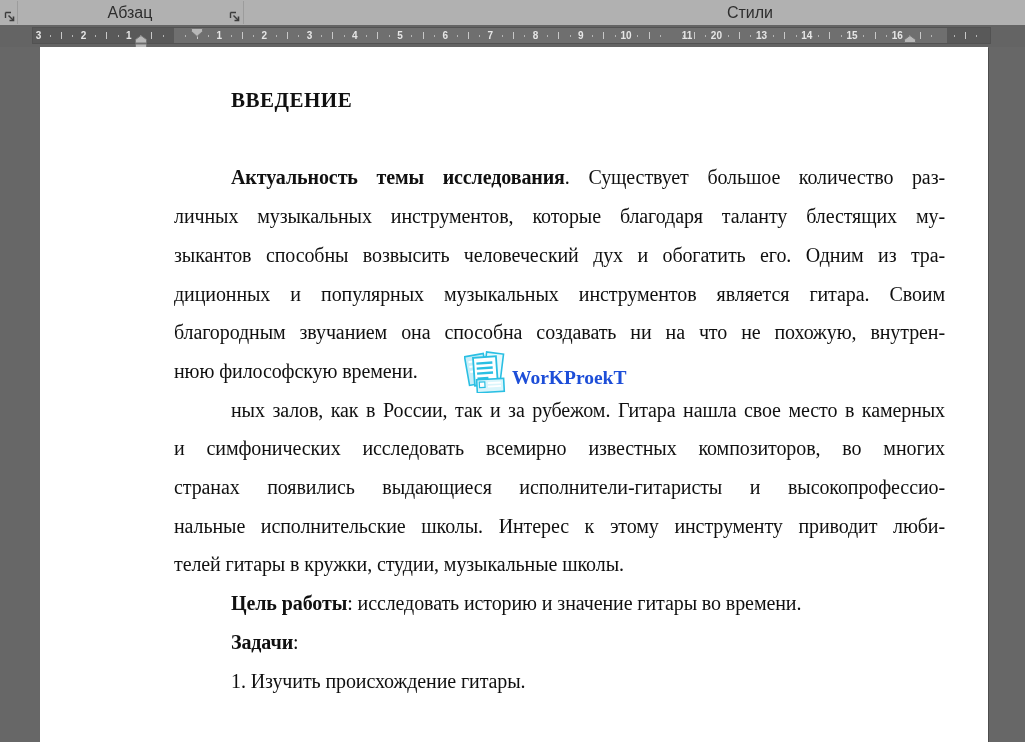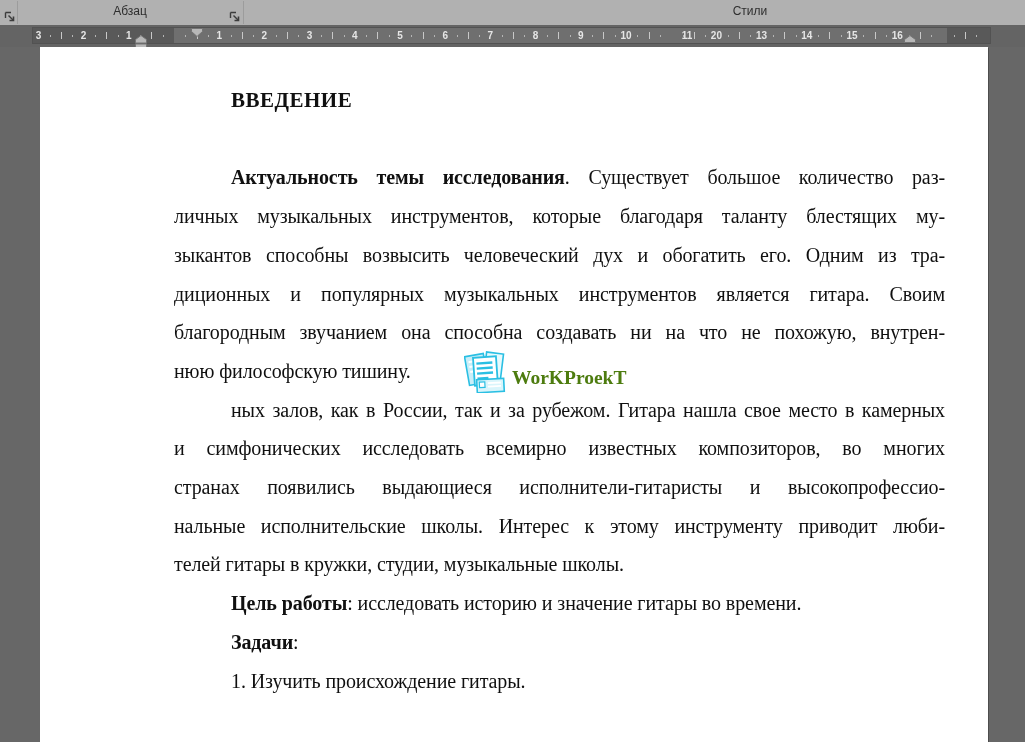--- a/index.html
+++ b/index.html
@@ -7,21 +7,21 @@
     width:1025px;height:742px;position:relative;overflow:hidden;
     background:#676767;
     font-family:"Liberation Sans",sans-serif;
   }
   
   .ribbon{
     position:absolute;left:0;top:0;width:1025px;height:25px;
     background:#b1b1b1;
   }
   .group-label{
-    position:absolute;top:4px;font-size:12px;color:#2e2e2e;text-align:center;
+    position:absolute;top:4px;font-size:16px;color:#2e2e2e;text-align:center;
   }
   .label-paragraph{left:17px;width:226px;}
   .label-styles{left:600px;width:300px;}
   .vdiv{position:absolute;top:1px;height:23px;width:1px;background:#9c9c9c;}
   .launcher{position:absolute;width:12px;height:12px;top:11px;cursor:pointer;}
   
   .ruler-zone{position:absolute;left:0;top:25px;width:1025px;height:22px;background:#646464;}
   .ruler-band{
     position:absolute;left:33px;top:3px;width:957px;height:15px;
     background:#595959;outline:1px solid #525252;
@@ -50,21 +50,21 @@
   .line{text-align:justify;text-align-last:justify;white-space:nowrap;}
   .line.last{text-align-last:left;}
   .para .line:first-child{text-indent:57px;}
   .b{font-weight:bold;}
   
   .logo{
     position:absolute;left:424px;top:303px;display:flex;align-items:flex-end;cursor:pointer;
   }
   .logo-text{
     font-family:"Liberation Serif","DejaVu Serif",serif;font-weight:bold;
-    font-size:19.5px;color:#4d7c0f;margin-left:2px;margin-bottom:6px;line-height:1;
+    font-size:19.5px;color:#1d4ed8;margin-left:2px;margin-bottom:6px;line-height:1;
     letter-spacing:0px;
   }
 </style>
 </head>
 <body>
 
 <div class="ribbon">
   <svg class="launcher" style="left:4px" viewBox="0 0 12 12">
     <path d="M1.5 1.5 H7 M1.5 1.5 V7" stroke="#3c3c3c" stroke-width="1.4" fill="none"></path>
     <path d="M4.5 4.5 L9 9" stroke="#3c3c3c" stroke-width="1.4"></path>
@@ -183,21 +183,21 @@
 <div class="page">
   <div class="doc-content">
     <div class="doc-heading">ВВЕДЕНИЕ</div>
     <div id="paragraphs">
         <div class="para">
           <div class="line"><span class="b">Актуальность темы исследования</span><span>. Существует большое количество раз-</span></div>
           <div class="line"><span>личных музыкальных инструментов, которые благодаря таланту блестящих му-</span></div>
           <div class="line"><span>зыкантов способны возвысить человеческий дух и обогатить его. Одним из тра-</span></div>
           <div class="line"><span>диционных и популярных музыкальных инструментов является гитара. Своим</span></div>
           <div class="line"><span>благородным звучанием она способна создавать ни на что не похожую, внутрен-</span></div>
-          <div class="line last"><span>нюю философскую тишину.</span></div>
+          <div class="line last"><span>нюю философскую времени.</span></div>
         </div>
         <div class="para">
           <div class="line"><span>ных залов, как в России, так и за рубежом. Гитара нашла свое место в камерных</span></div>
           <div class="line"><span>и симфонических исследовать всемирно известных композиторов, во многих</span></div>
           <div class="line"><span>странах появились выдающиеся исполнители-гитаристы и высокопрофессио-</span></div>
           <div class="line"><span>нальные исполнительские школы. Интерес к этому инструменту приводит люби-</span></div>
           <div class="line last"><span>телей гитары в кружки, студии, музыкальные школы.</span></div>
         </div>
         <div class="para">
           <div class="line last"><span class="b">Цель работы</span><span>: исследовать историю и значение гитары во времени.</span></div>

